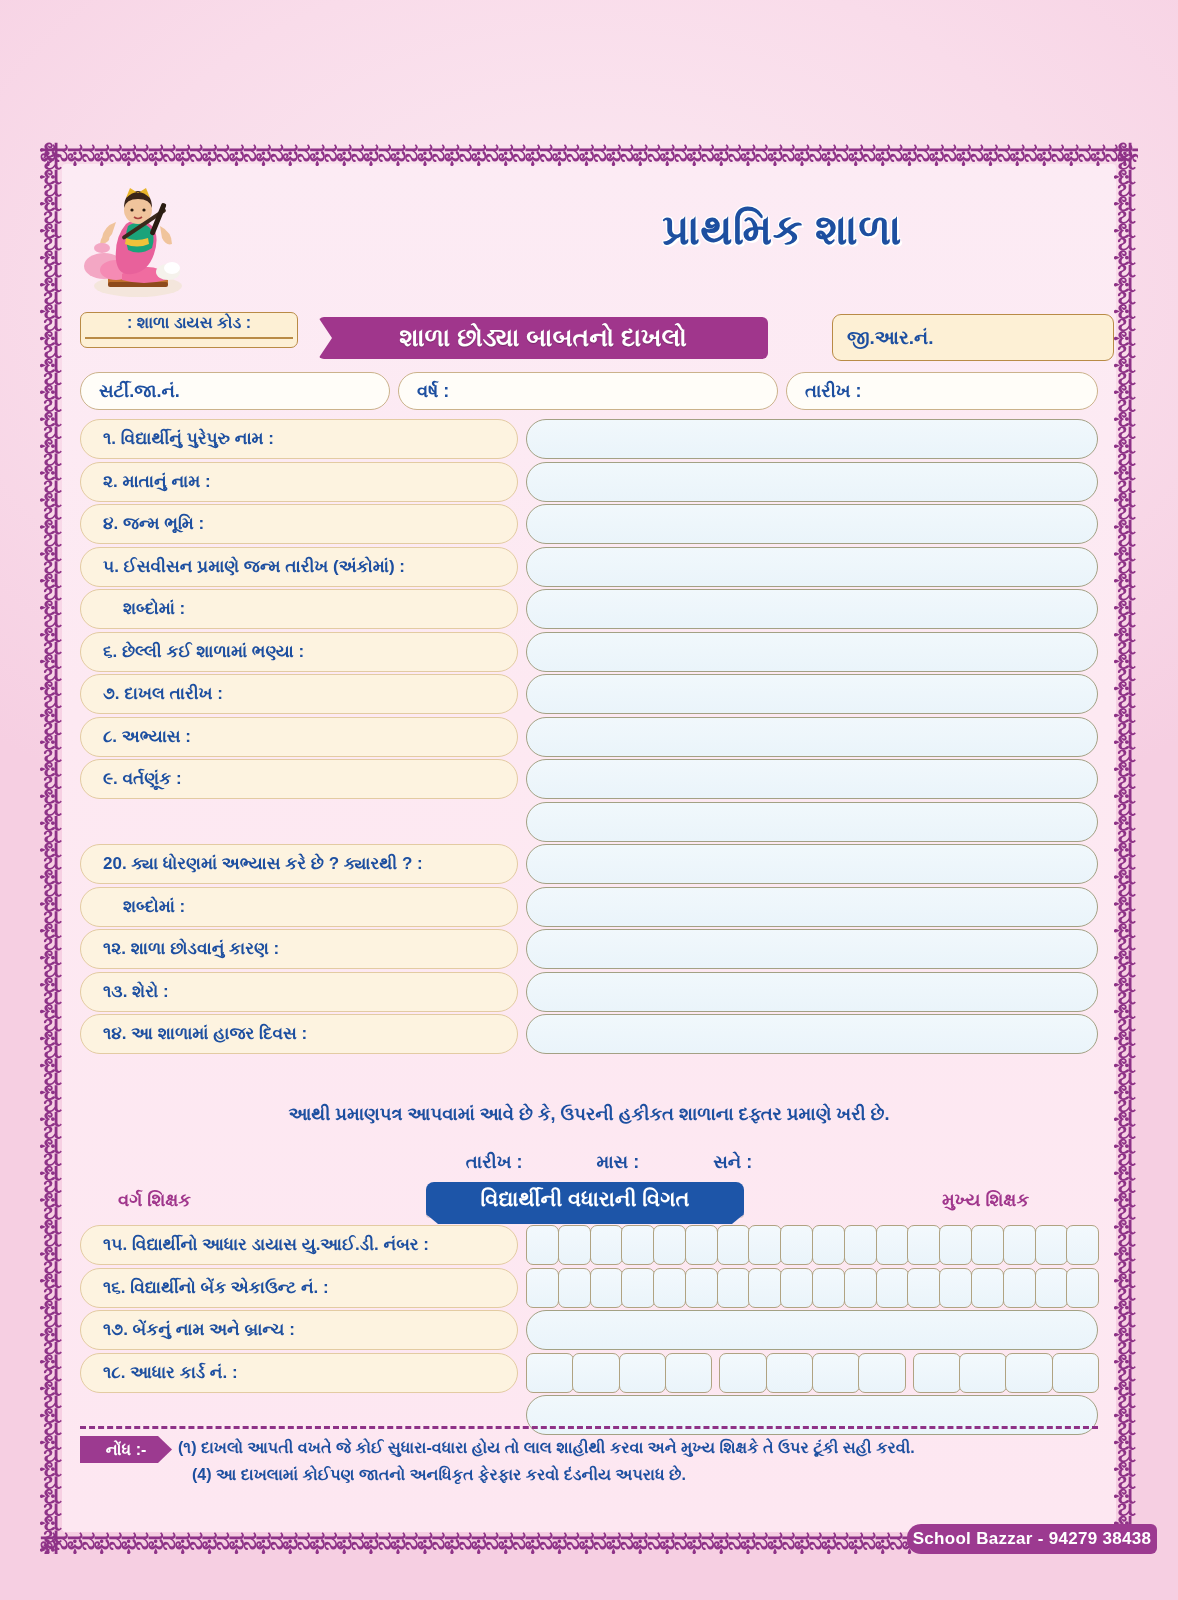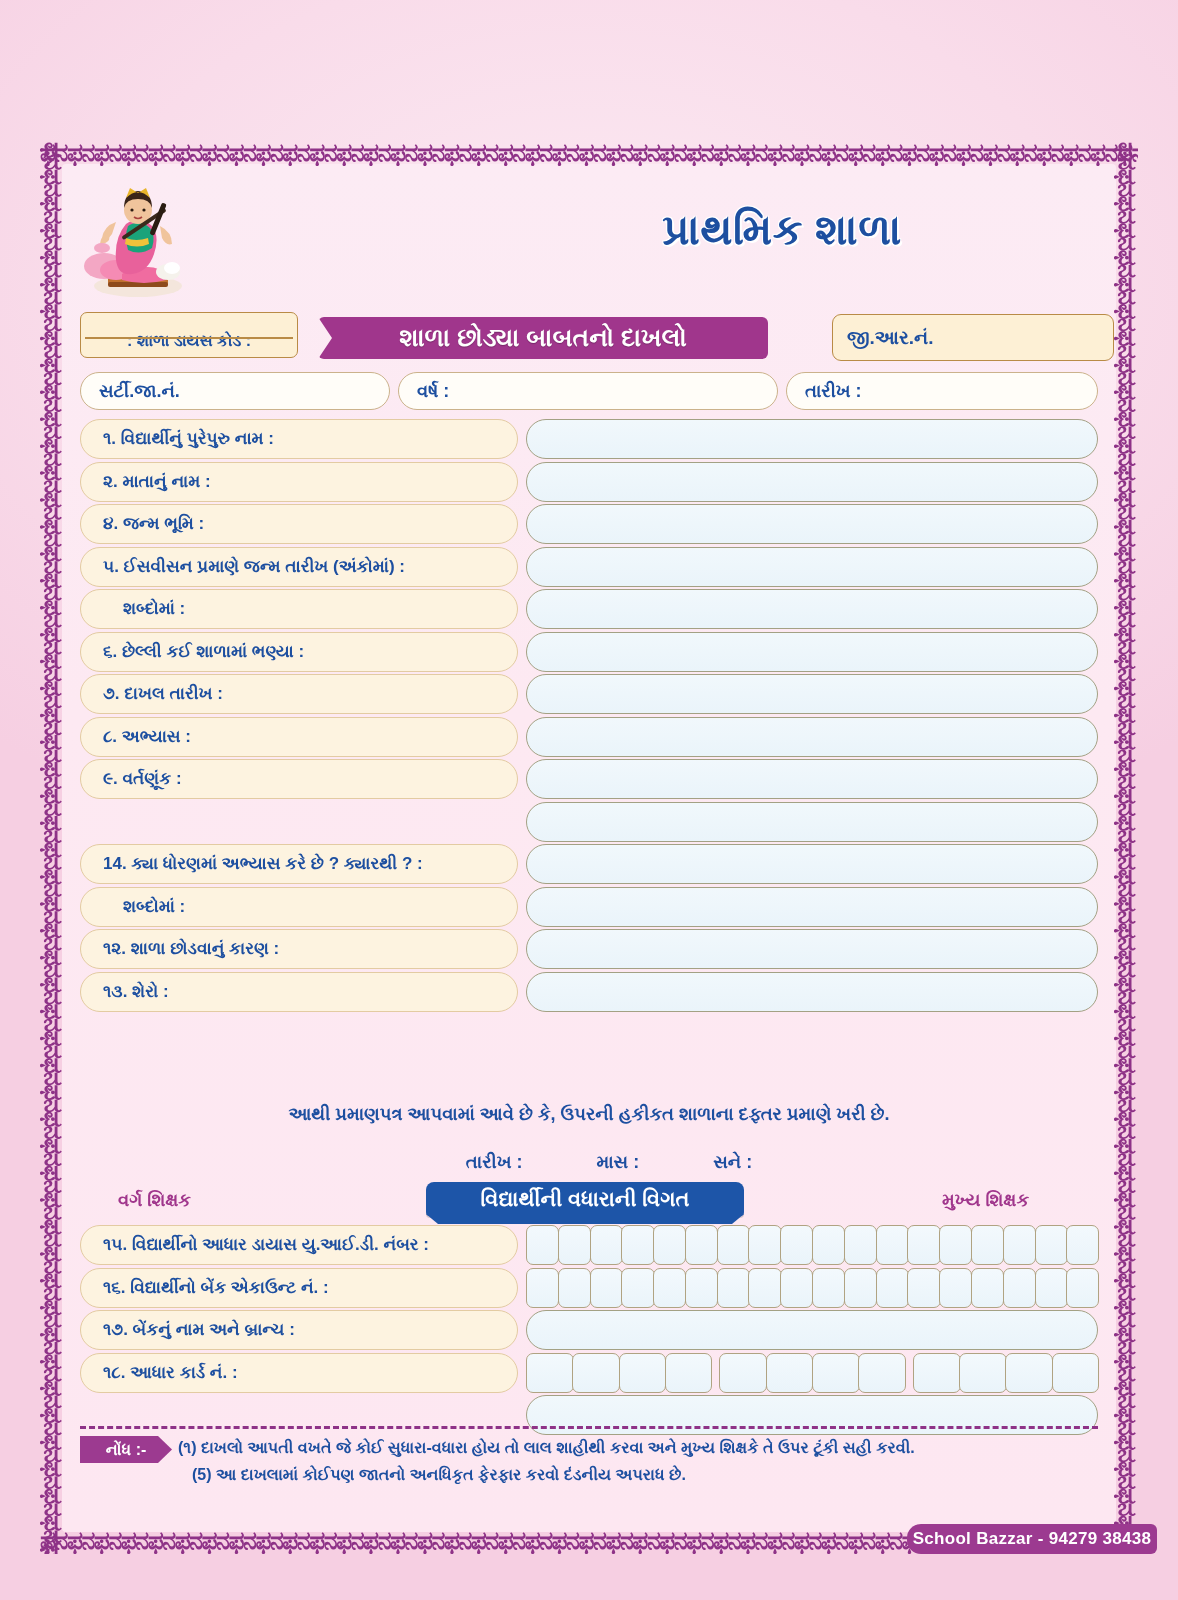--- a/index.html
+++ b/index.html
@@ -62,25 +62,25 @@
   .main-title {
     position:absolute; left:420px; top:42px; width:600px;
     text-align:center;
     font-size: 42px; font-weight: 700; color:#1d4fa0;
     text-shadow: 2px 2px 0 #ffffff, -1px -1px 0 #fff, 1px -1px 0 #fff, -1px 1px 0 #fff;
     letter-spacing:.5px;
   }
 
   
   .dyas {
-    position:absolute; left:18px; top:148px; width:218px; height:46px;
+    position:absolute; left:18px; top:148px; width:218px; height:36px;
     background:#fdf0d5; border:1.6px solid #b98b46; border-radius:7px;
     color:#1d4fa0; font-weight:700; font-size:16px;
     display:flex; align-items:flex-start; justify-content:center;
-    padding-top:19px;
+    padding-top:1px;
   }
   .dyas .rule{ position:absolute; left:4px; right:4px; top:24px; height:1.6px; background:#b98b46; }
 
   
   .ribbon {
     position:absolute; left:256px; top:153px; width:450px; height:42px;
     background:#a0368c; color:#fff; font-weight:700; font-size:25px;
     display:flex; align-items:center; justify-content:center;
     clip-path: polygon(0 0, 100% 0, 100% 100%, 0 100%, 14px 50%);
     border-radius: 6px;
@@ -307,33 +307,37 @@
           <div class="ans"></div>
         </div>
         <div class="row">
           <div class="lbl">૯. વર્તણૂંક :</div>
           <div class="ans"></div>
         </div>
         <div class="row">
           <div class="ans"></div>
         </div>
         <div class="row">
-          <div class="lbl">14. ક્યા ધોરણમાં અભ્યાસ કરે છે ? ક્યારથી ? :</div>
+          <div class="lbl">20. ક્યા ધોરણમાં અભ્યાસ કરે છે ? ક્યારથી ? :</div>
           <div class="ans"></div>
         </div>
         <div class="row">
           <div class="lbl indent">શબ્દોમાં :</div>
           <div class="ans"></div>
         </div>
         <div class="row">
           <div class="lbl">૧૨. શાળા છોડવાનું કારણ :</div>
           <div class="ans"></div>
         </div>
         <div class="row">
           <div class="lbl">૧૩. શેરો :</div>
+          <div class="ans"></div>
+        </div>
+        <div class="row">
+          <div class="lbl">૧૪. આ શાળામાં હાજર દિવસ :</div>
           <div class="ans"></div>
         </div>
       </div>
 
     <div class="certline">આથી પ્રમાણપત્ર આપવામાં આવે છે કે, ઉપરની હકીકત શાળાના દફ્તર પ્રમાણે ખરી છે.</div>
 
     <div class="dateline">
       <span>તારીખ :</span>
       <span>માસ :</span>
       <span>સને :</span>
@@ -413,18 +417,18 @@
         </div>
         <div class="row2">
           <div class="ans"></div>
         </div>
       </div>
 
     <div class="notedash"></div>
     <div class="notetag">નોંધ :-</div>
     <div class="notetxt">
       <span>(૧) દાખલો આપતી વખતે જે કોઈ સુધારા-વધારા હોય તો લાલ શાહીથી કરવા અને મુખ્ય શિક્ષકે તે ઉપર ટૂંકી સહી કરવી.</span>
-      <span class="l2">(5) આ દાખલામાં કોઈપણ જાતનો અનધિકૃત ફેરફાર કરવો દંડનીય અપરાધ છે.</span>
+      <span class="l2">(4) આ દાખલામાં કોઈપણ જાતનો અનધિકૃત ફેરફાર કરવો દંડનીય અપરાધ છે.</span>
     </div>
 
     <div class="badge">School Bazzar - 94279 38438</div>
   </div>
 </div>
 
 </body></html>

